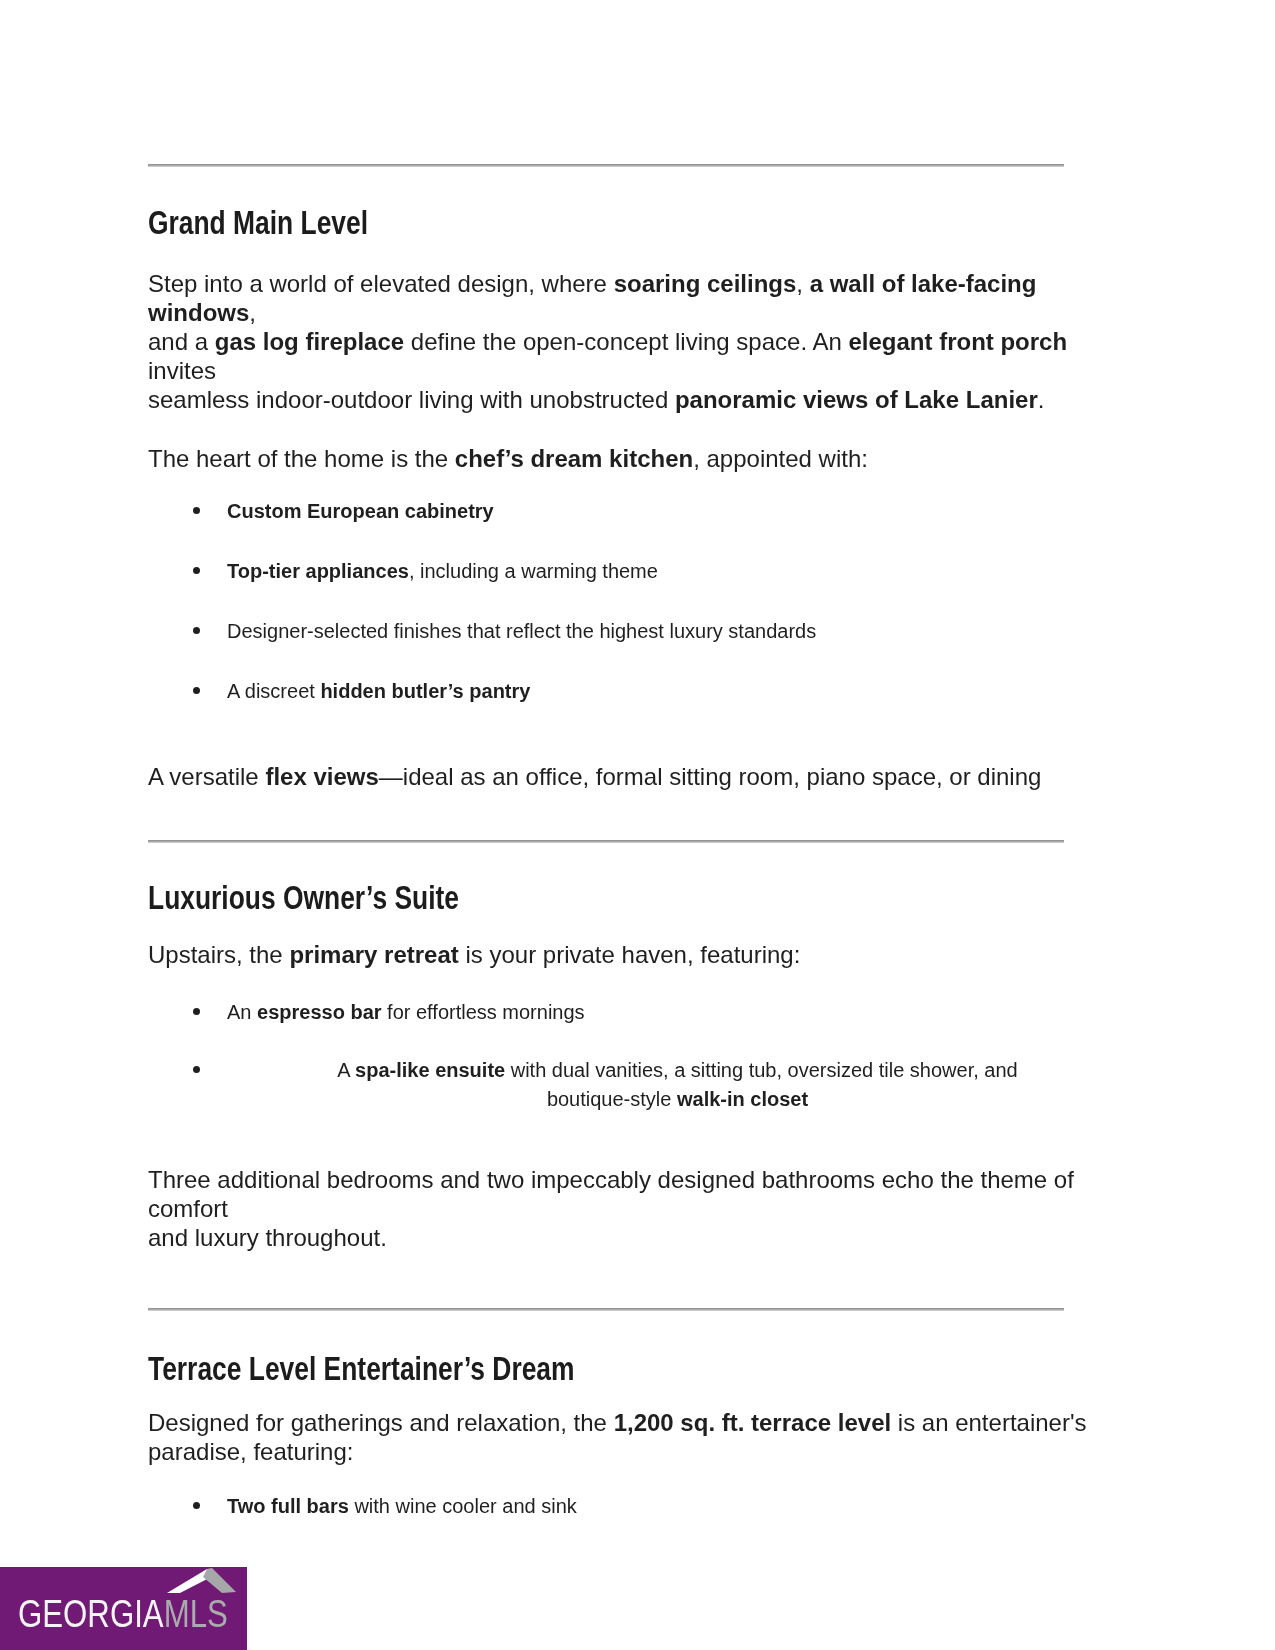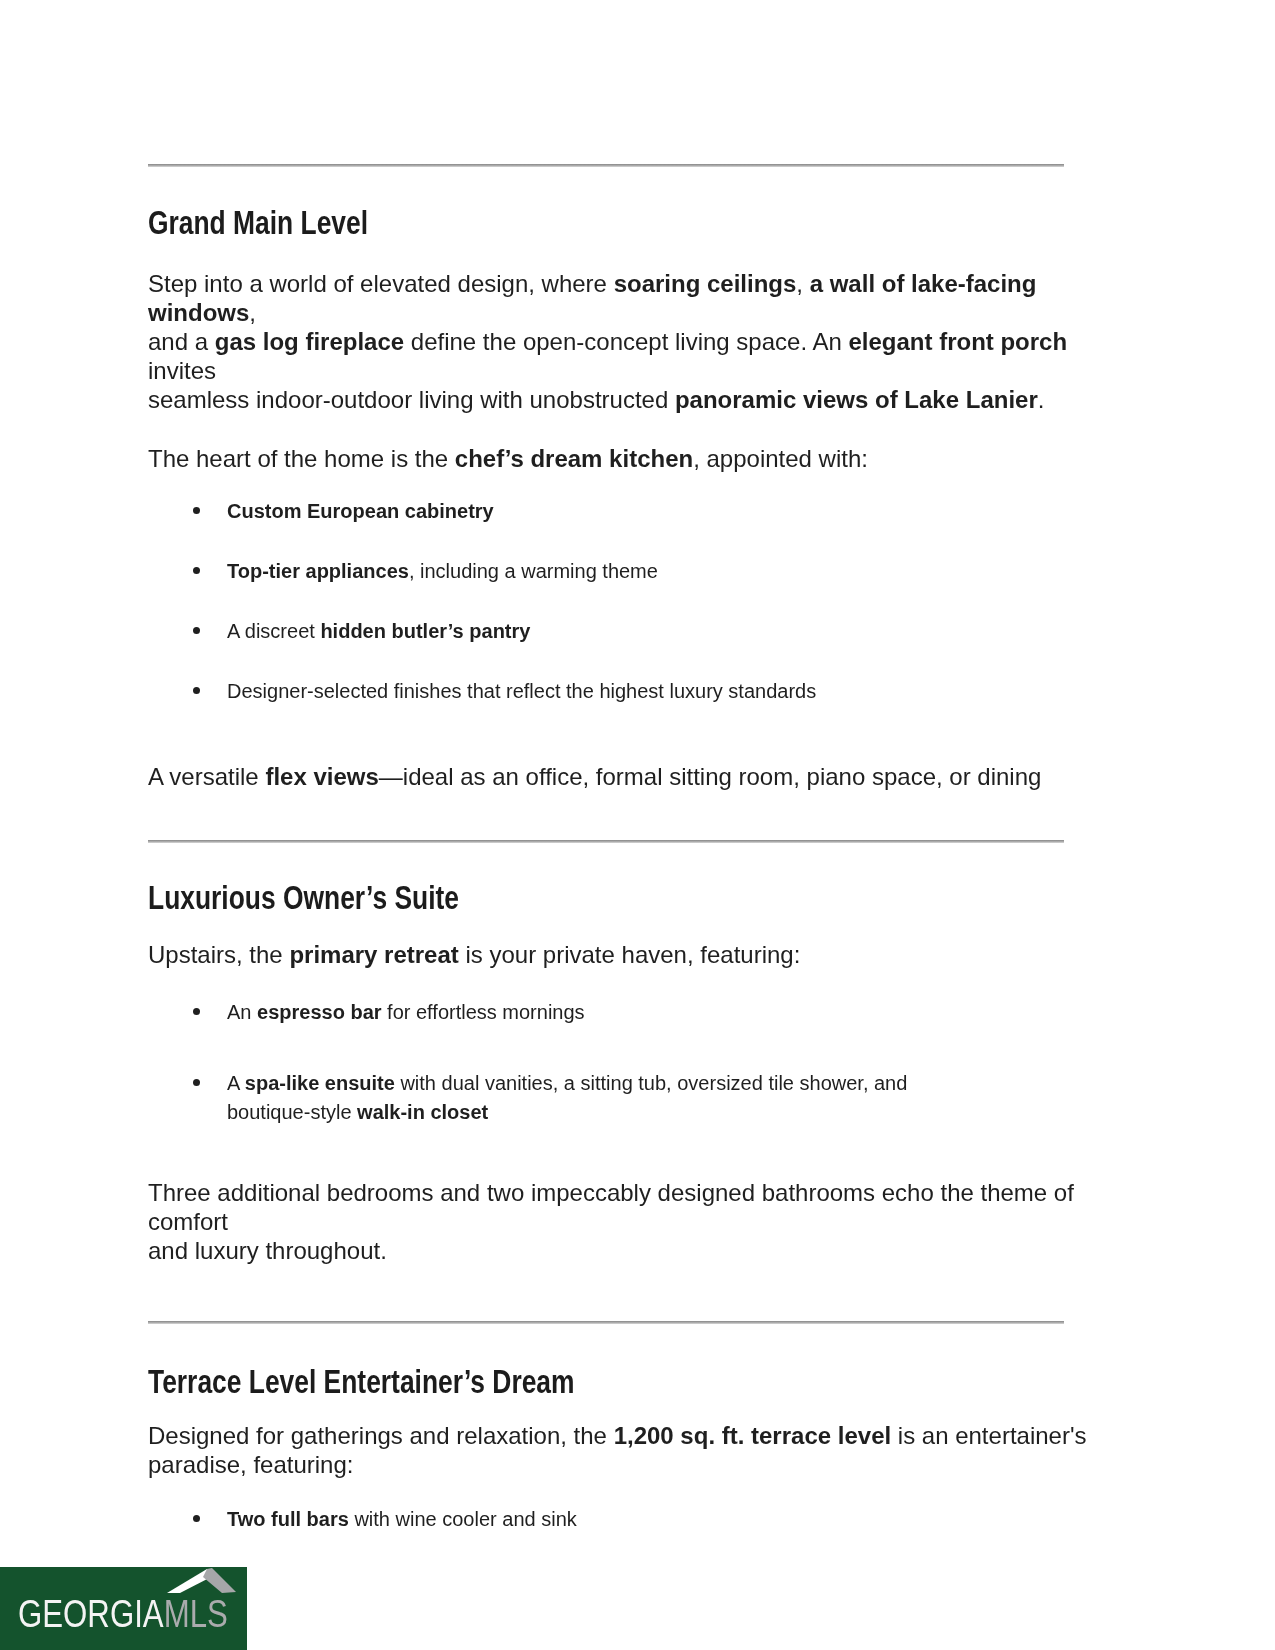--- a/index.html
+++ b/index.html
@@ -39,29 +39,29 @@
   .p-designed { margin-top:19px; }
   ul { list-style:none; margin:0; padding:0; }
   .ul-1 { margin-top:24px; }
   .ul-2 { margin-top:29px; }
   .ul-3 { margin-top:26px; }
   li {
     position:relative; margin-left:79px;
     font-size:20px; line-height:29px; color:#1f1f1f;
   }
   li + li { margin-top:31px; }
-  .ul-2 li + li { margin-top:42px; }
+  .ul-2 li + li { margin-top:29px;text-align:center; }
   li::before {
     content:""; position:absolute; left:-34px; top:10px;
     width:7px; height:7px; border-radius:50%; background:#1f1f1f;
   }
   
   .logo {
     position:absolute; left:0; top:1567px; width:247px; height:83px;
-    background:#14532d; overflow:hidden;
+    background:#701a75; overflow:hidden;
   }
   .logo-row {
     position:absolute; left:18px; top:27px;
     font-size:39px; line-height:39px; font-weight:400; white-space:nowrap;
     transform:scaleX(0.8); transform-origin:0 0;
   }
   .brand-primary { color:#f4f4f4; }
   .brand-secondary { color:#aaabad; }
   .logo-tagline {
     position:absolute; left:33px; top:82px;
@@ -79,22 +79,22 @@
 
   <h2 class="h2-1">Grand Main Level</h2>
 
   <p class="p-intro"><span>Step into a world of elevated design, where </span><b>soaring ceilings</b><span>, </span><b>a wall of lake-facing windows</b><span>,</span><br><span>and a </span><b>gas log fireplace</b><span> define the open-concept living space. An </span><b>elegant front porch</b><span> invites</span><br><span>seamless indoor-outdoor living with unobstructed </span><b>panoramic views of Lake Lanier</b><span>.</span></p>
 
   <p class="p-kitchen"><span>The heart of the home is the </span><b>chef’s dream kitchen</b><span>, appointed with:</span></p>
 
   <ul class="ul-1">
     <li><b>Custom European cabinetry</b></li>
     <li><b>Top-tier appliances</b><span>, including a warming theme</span></li>
+    <li><span>Designer-selected finishes that reflect the highest luxury standards</span></li>
     <li><span>A discreet </span><b>hidden butler’s pantry</b></li>
-    <li><span>Designer-selected finishes that reflect the highest luxury standards</span></li>
   </ul>
 
   <p class="p-flex"><span>A versatile </span><b>flex views</b><span>—ideal as an office, formal sitting room, piano space, or dining</span><br></p>
 
   <hr class="rule rule-2">
 
   <h2 class="h2-2">Luxurious Owner’s Suite</h2>
 
   <p class="p-upstairs"><span>Upstairs, the </span><b>primary retreat</b><span> is your private haven, featuring:</span></p>
 

